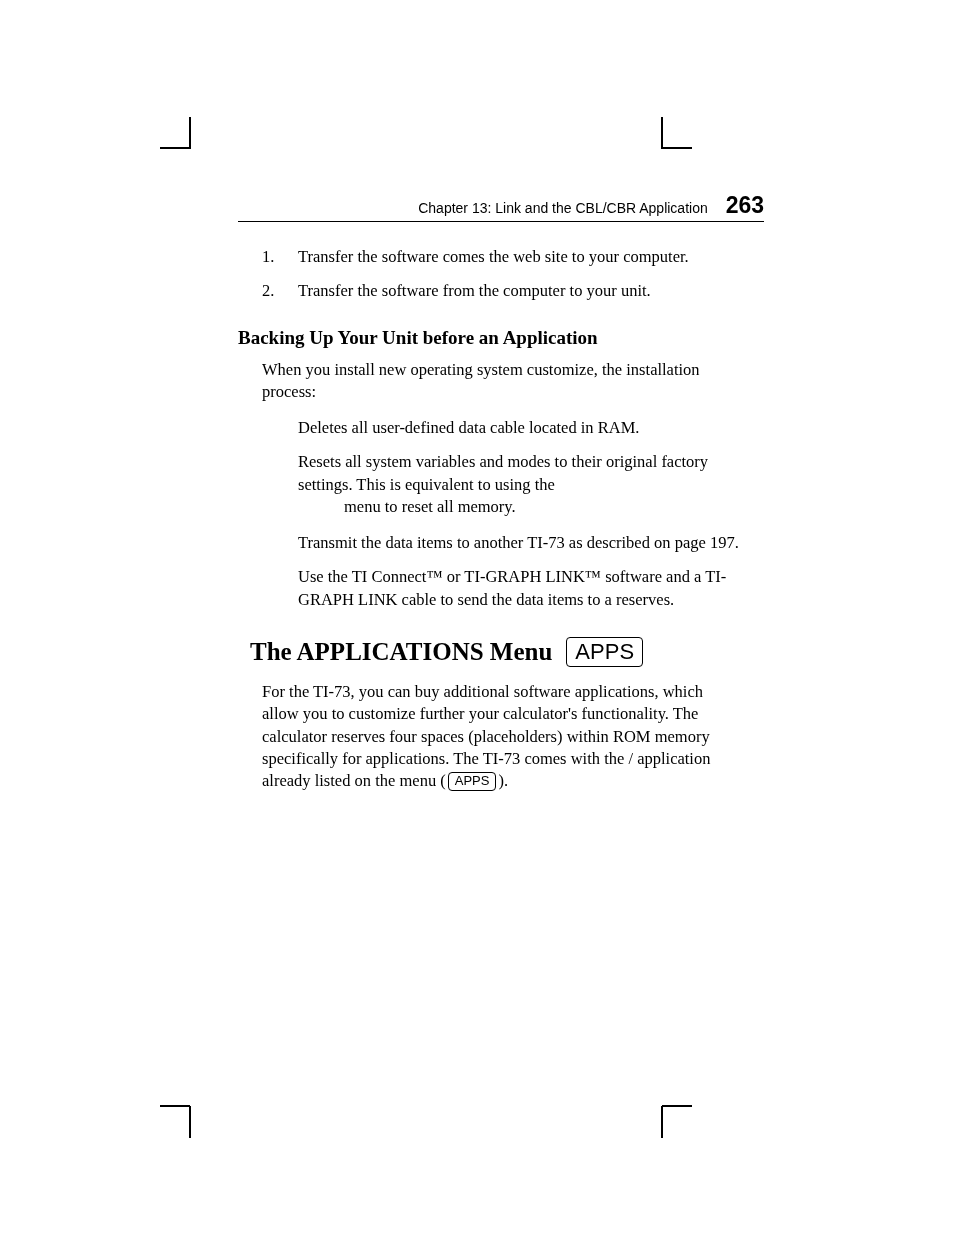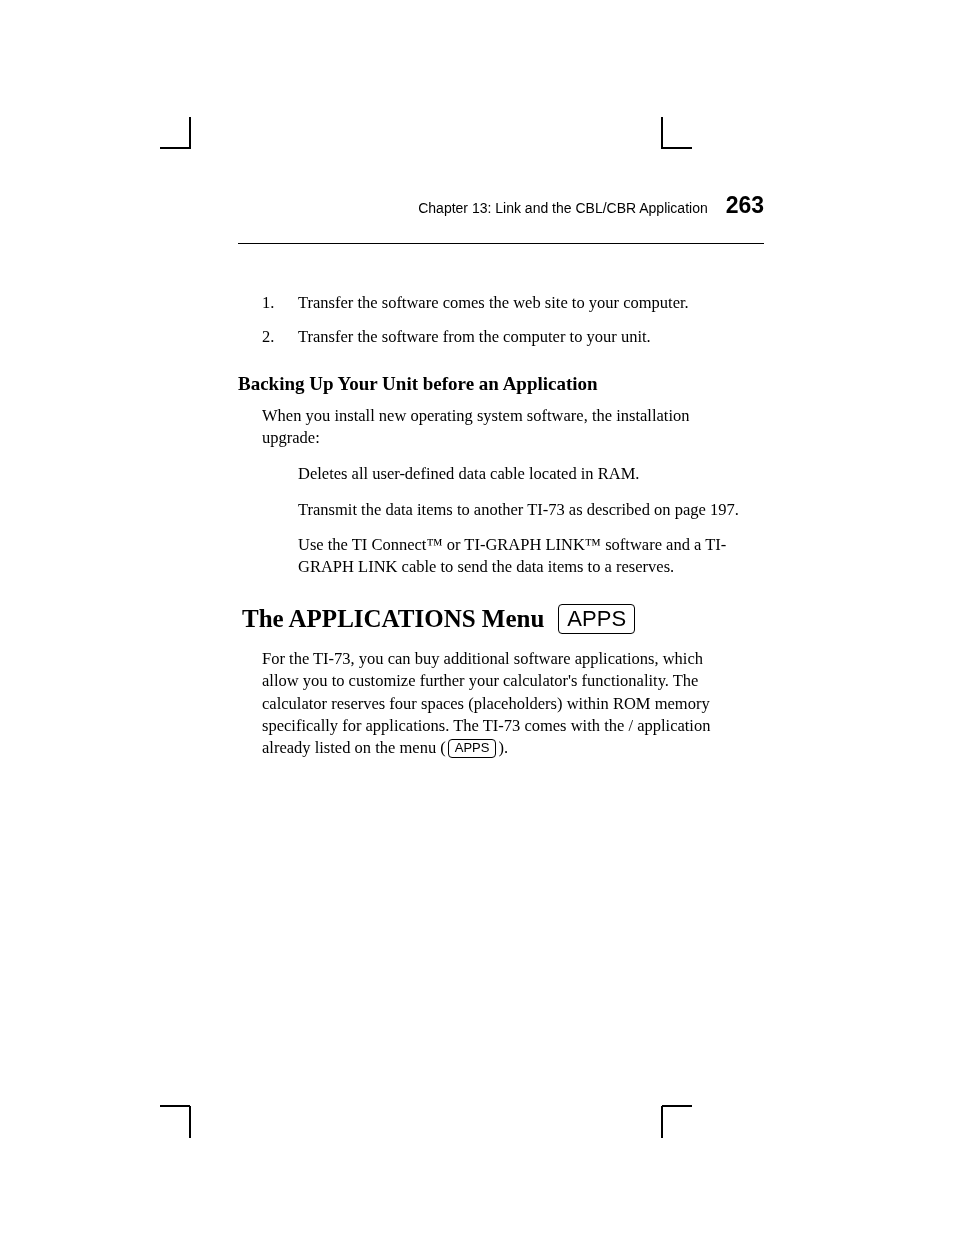--- a/index.html
+++ b/index.html
@@ -39,23 +39,23 @@
     position: absolute;
     top: 192px;
     left: 238px;
     width: 526px;
   }
 
   .running-head {
     text-align: right;
     font-family: Verdana, Arial, sans-serif;
     font-size: 14px;
-    padding-bottom: 24px;
+    padding-bottom: 2px;
     border-bottom: 1px solid #000;
-    margin-bottom: 48px;
+    margin-bottom: 24px;
   }
   .page-number {
     font-weight: bold;
     font-size: 23px;
     margin-left: 14px;
   }
 
   .ol {
     margin: 0 0 24px 0;
     padding: 0;
@@ -99,21 +99,21 @@
 
   .h2-row {
     display: flex;
     align-items: center;
     margin: 26px 0 14px 0;
   }
   .h2 {
     font-family: "Comic Sans MS", "Marker Felt", cursive;
     font-weight: bold;
     font-size: 25px;
-    margin: 0 14px 0 4px;
+    margin: 0 14px 0 12px;
   }
   .key-big, .key-small {
     display: inline-block;
     font-family: Arial, Helvetica, sans-serif;
     border: 1.5px solid #000;
     border-radius: 4px;
     text-align: right;
     line-height: 1.05;
     padding: 1px 6px 2px 6px;
     box-sizing: border-box;
@@ -160,26 +160,30 @@
         <span>Transfer the software comes the web site to your computer.</span>
       </div>
       <div class="li">
         <span class="num">2.</span>
         <span>Transfer the software from the computer to your unit.</span>
       </div>
     </div>
 
     <div class="h3">Backing Up Your Unit before an Application</div>
 
-    <p class="body">When you install new operating system software, the installation upgrade:</p>
+    <p class="body">When you install new operating system customize, the installation process:</p>
 
     <div class="bullets">
       <div class="bi">
         <span>Deletes all user-defined data cable located in RAM.</span>
       </div>
+      <div class="bi">
+        <span>Resets all system variables and modes to their original factory settings. This is equivalent to using the</span>
+        <div class="indent2"> menu to reset all memory.</div>
+      </div>
     </div>
 
 
     <div class="bullets">
       <div class="bi">Transmit the data items to another TI-73 as described on page 197.</div>
       <div class="bi">Use the TI Connect™ or TI-GRAPH LINK™ software and a TI-GRAPH LINK cable to send the data items to a reserves.</div>
     </div>
 
     <div class="h2-row">
       <div class="h2">The APPLICATIONS Menu</div>

